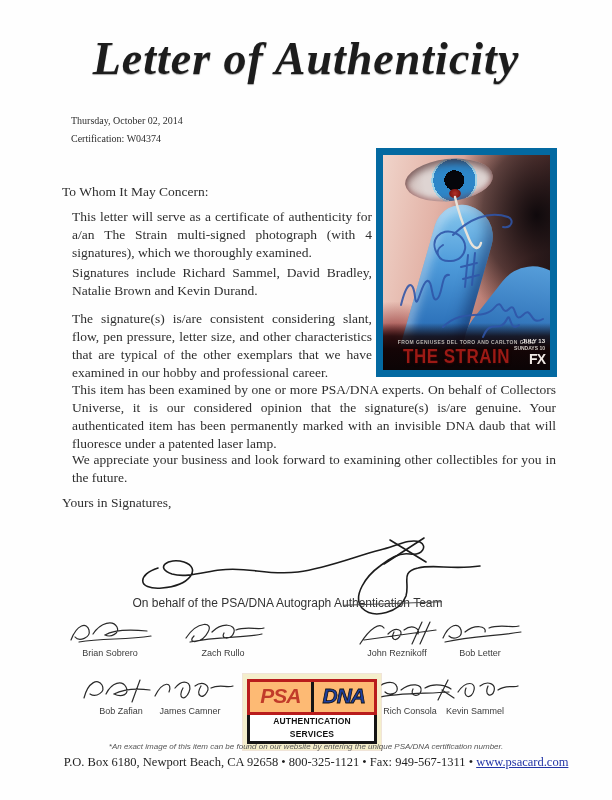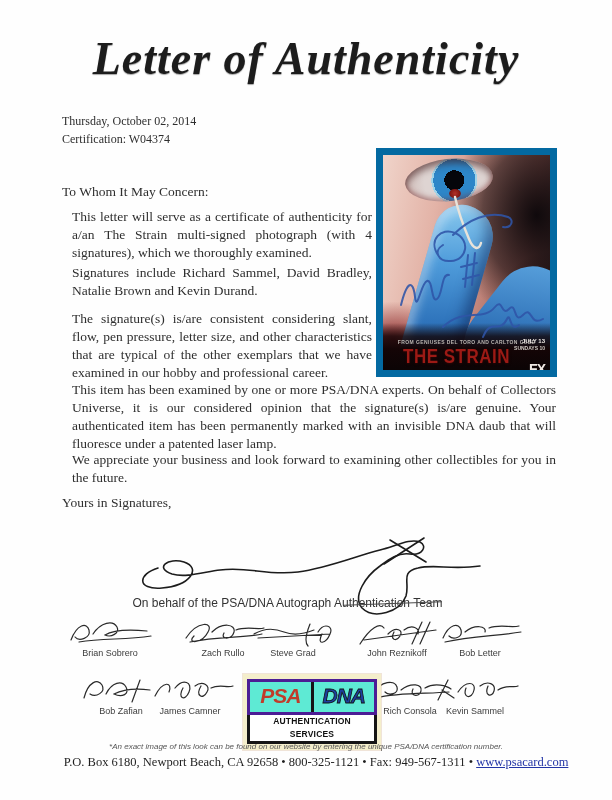--- a/index.html
+++ b/index.html
@@ -4,21 +4,21 @@
 <style>
   html,body{margin:0;padding:0;background:#e9e9e9;}
   .page{position:relative;width:612px;height:800px;background:#fefefe;margin:0 auto;
         font-family:"Liberation Serif",serif;color:#2e2e2e;overflow:hidden;}
 
   
   .loa-title{position:absolute;top:20px;left:0;width:100%;text-align:center;
              font:italic 700 46px/78px "Liberation Serif",serif;color:#1c1c1c;letter-spacing:1px;
              text-shadow:0 1px 1px rgba(0,0,0,.35);}
 
-  .dateblock{position:absolute;left:62px;top:112px;font-size:12px;line-height:18px;}
+  .dateblock{position:absolute;left:71px;top:112px;font-size:10px;line-height:18px;}
   .salutation{position:absolute;left:62px;top:184px;font-size:13.5px;}
 
   .p{position:absolute;left:72px;font-size:13.5px;line-height:18px;text-align:justify;}
   .p.narrow{width:300px;}
   .p.wide{width:484px;}
   #p1{top:208px;} #p2{top:264px;} #p3{top:310px;} #p4{top:381px;} #p5{top:451px;}
   .closing{position:absolute;left:62px;top:495px;font-size:13.5px;}
 
   
   .poster{position:absolute;left:376px;top:148px;width:167px;height:215px;
@@ -44,38 +44,38 @@
   .poster .band{position:absolute;left:0;right:0;top:168px;height:47px;
       background:linear-gradient(180deg, rgba(18,5,7,0) 0%, rgba(18,5,7,.8) 28%, #140506 55%, #0b0405 100%);}
   .poster .tagline{position:absolute;left:6px;right:6px;top:184px;text-align:center;
       font:700 5px/6px "Liberation Sans",sans-serif;color:#b9b3ae;letter-spacing:.4px;white-space:nowrap;overflow:hidden;}
   .poster .strain-title{position:absolute;left:20px;top:192px;
       font:900 17px/17px "Liberation Sans",sans-serif;color:var(--strain_red,#9c1a15);
       letter-spacing:.5px;transform:scaleY(1.15);transform-origin:left top;text-shadow:0 1px 2px #2a0505;}
   .poster .fx-block{position:absolute;right:5px;top:183px;text-align:right;color:#efe9e4;}
   .poster .fx-block .july{font:700 6px/7px "Liberation Sans",sans-serif;}
   .poster .fx-block .sundays{font:700 5px/6px "Liberation Sans",sans-serif;color:#cfc9c4;}
-  .poster .fx-block .fx{font:900 14px/13px "Liberation Sans",sans-serif;letter-spacing:-1px;margin-top:12px;}
+  .poster .fx-block .fx{font:900 14px/13px "Liberation Sans",sans-serif;letter-spacing:-1px;margin-top:2px;}
   .poster .overlay{position:absolute;inset:0;}
 
   
   .main-sig{position:absolute;left:128px;top:516px;}
   .team-line{position:absolute;left:0;top:596px;width:575px;text-align:center;
       font:12px "Liberation Sans",sans-serif;color:#333;}
   .strike{position:absolute;left:344px;top:603px;width:98px;height:1px;background:#4a4a4a;transform:rotate(-2deg);}
 
   .signer{position:absolute;width:100px;text-align:center;}
   .signer .name{font:9px "Liberation Sans",sans-serif;color:#3c3c3c;margin-top:0px;}
   .row1{top:618px;} .row2{top:676px;}
   .sig-svg{display:block;margin:0 auto;}
 
   
   .logo-patch{position:absolute;left:243px;top:674px;width:130px;padding:5px 4px 6px;
       background:var(--logo_patch,#f4eecb);box-shadow:0 0 0 1px rgba(220,190,160,.4);}
-  .logo-box{display:flex;border:3px solid #4c1d95;background:#5eead4;height:30px;justify-content:center;}
+  .logo-box{display:flex;border:3px solid #b91c1c;background:#fdba74;height:30px;justify-content:center;}
   .logo-psa{flex:1;text-align:center;font:italic 900 21px/28px "Liberation Sans",sans-serif;
       color:var(--psa_red,#c13b2a);letter-spacing:-1px;}
   .logo-div{width:3px;background:#151515;}
   .logo-dna{flex:1;text-align:center;font:italic 900 21px/28px "Liberation Sans",sans-serif;
       color:var(--dna_blue,#1d3f9e);letter-spacing:-1px;
       -webkit-text-stroke:.8px #111;}
   .logo-sub{border:3px solid #151515;border-top:none;background:#fff;text-align:center;
       font:700 8.5px/13px "Liberation Sans",sans-serif;color:#111;letter-spacing:.2px;}
 
   
@@ -155,28 +155,20 @@
     <div class="name">Brian Sobrero</div>
   </div>
   <div class="signer row1" style="left:173px;">
     <svg class="sig-svg" width="90" height="30" viewBox="0 0 90 30">
       <g fill="none" stroke="#2a2a2a" stroke-width="1.2" stroke-linecap="round">
         <path d="M8,20 C20,2 36,4 30,14 C24,26 8,26 16,18 M34,14 C44,4 58,6 56,14 C54,22 42,22 46,15 M58,12 C68,8 80,12 86,10 M12,24 C40,18 66,20 84,16"></path>
       </g>
     </svg>
     <div class="name">Zach Rullo</div>
   </div>
-  <div class="signer row1" style="left:243px;">
-    <svg class="sig-svg" width="90" height="30" viewBox="0 0 90 30">
-      <g fill="none" stroke="#2a2a2a" stroke-width="1.2" stroke-linecap="round">
-        <path d="M6,16 C16,10 26,10 36,14 C46,18 56,16 66,12 M70,14 C76,4 86,8 82,16 C78,26 68,28 74,16 M10,20 L82,16 M62,6 C58,16 56,24 60,28"></path>
-      </g>
-    </svg>
-    <div class="name">Steve Grad</div>
-  </div>
   <div class="signer row1" style="left:347px;">
     <svg class="sig-svg" width="90" height="30" viewBox="0 0 90 30">
       <g fill="none" stroke="#2a2a2a" stroke-width="1.2" stroke-linecap="round">
         <path d="M8,26 C18,10 28,4 32,10 M36,16 C44,8 52,12 48,18 C44,24 38,22 42,14 M52,12 C60,6 68,10 66,16 M12,22 L84,12 M70,4 L60,26 M78,4 L68,26"></path>
       </g>
     </svg>
     <div class="name">John Reznikoff</div>
   </div>
   <div class="signer row1" style="left:430px;">
     <svg class="sig-svg" width="90" height="30" viewBox="0 0 90 30">
@@ -222,18 +214,18 @@
 
   <div class="logo-patch">
     <div class="logo-box">
       <div class="logo-psa">PSA</div>
       <div class="logo-div"></div>
       <div class="logo-dna">DNA</div>
     </div>
     <div class="logo-sub">AUTHENTICATION SERVICES</div>
   </div>
 
-  <div class="foot-note">*An exact image of this look can be found on our website by entering the unique PSA/DNA certification number.</div>
+  <div class="foot-note">*An exact image of this item can be found on our website by entering the unique PSA/DNA certification number.</div>
   <div class="foot-address">
     <span>P.O. Box 6180, Newport Beach, CA 92658 • 800-325-1121 • Fax: 949-567-1311 • </span><a href="#">www.psacard.com</a>
   </div>
 
 </div>
 
 </body></html>

